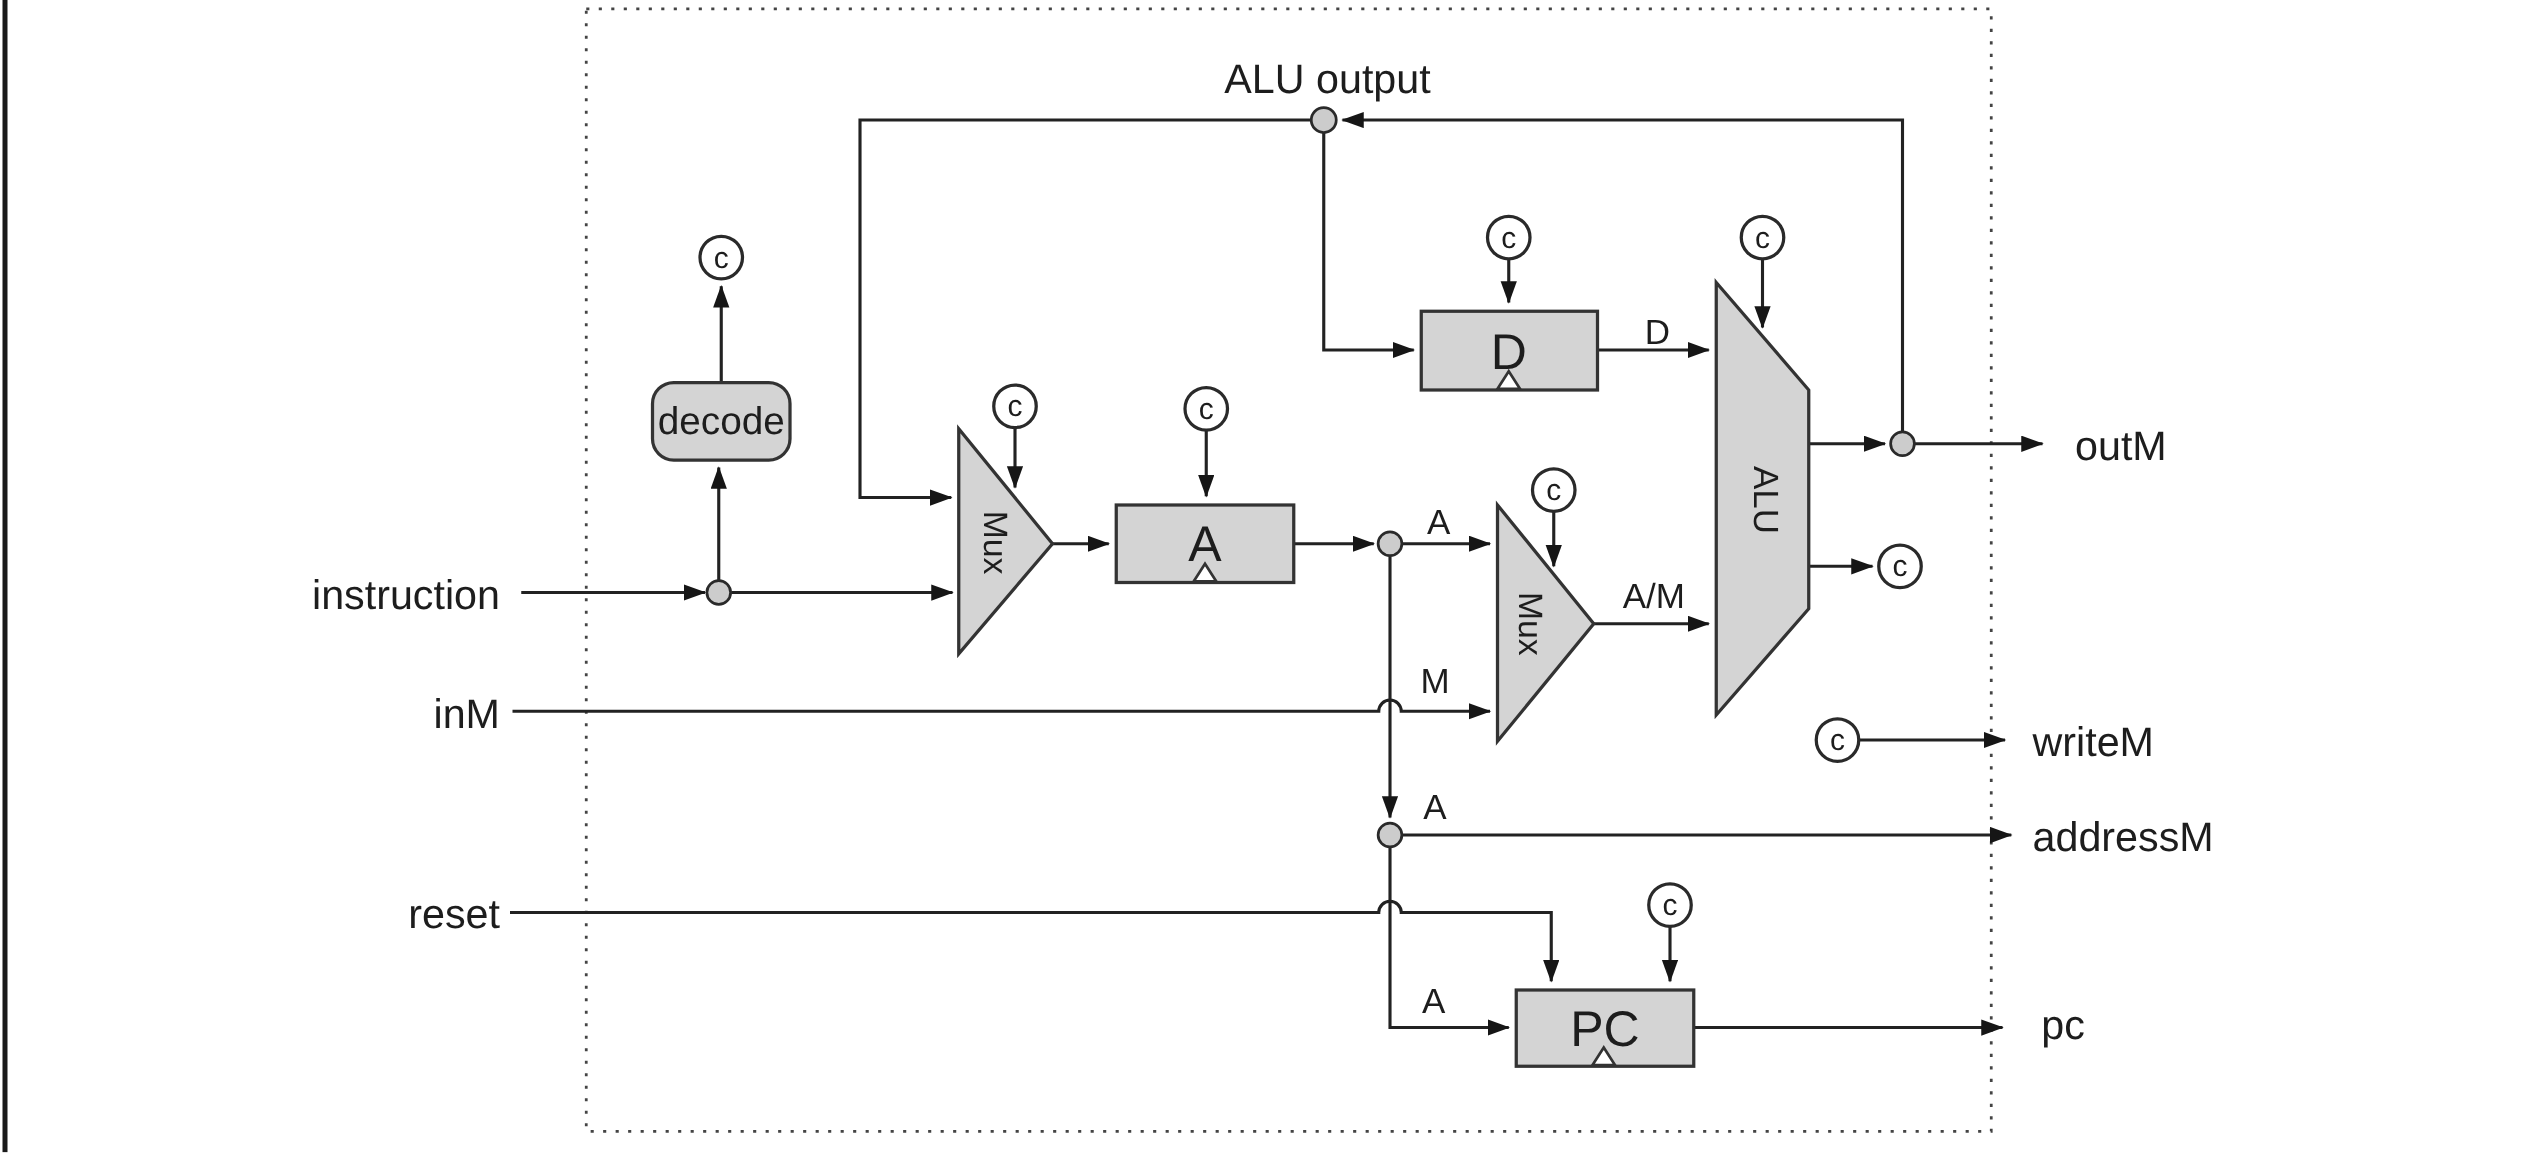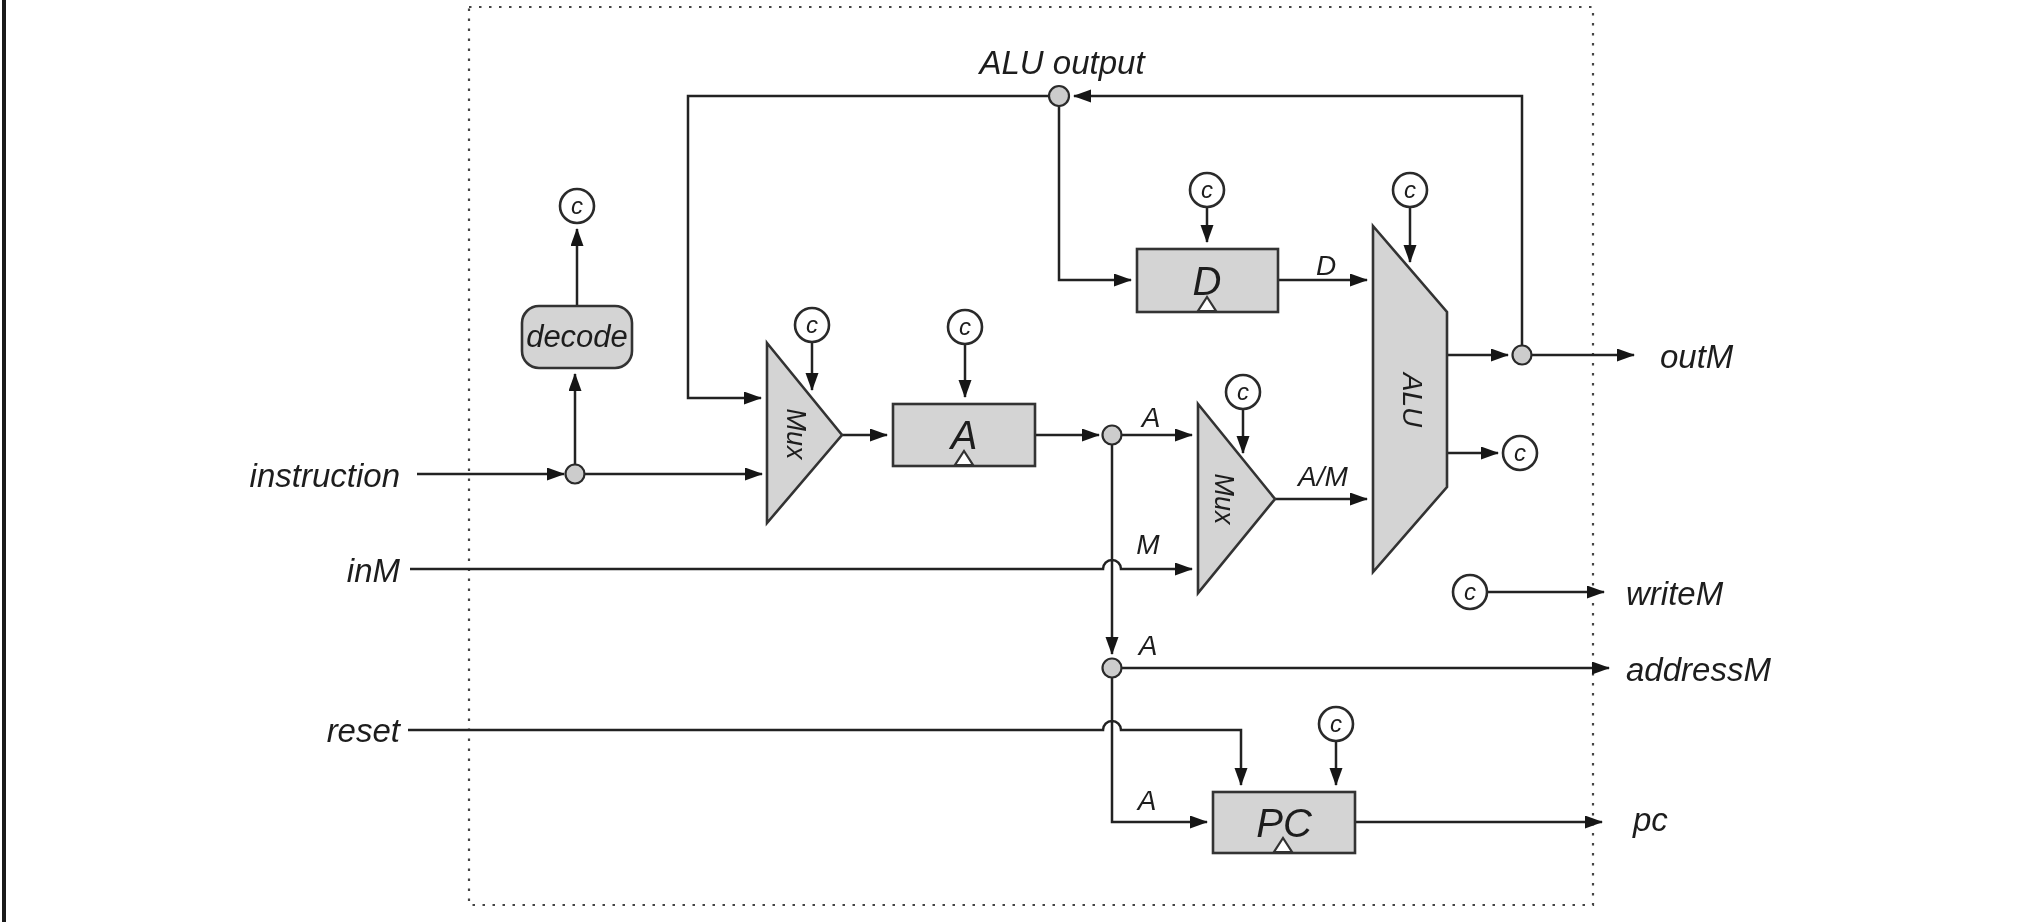--- a/index.html
+++ b/index.html
@@ -7,21 +7,20 @@
     padding: 0;
     background: #ffffff;
   }
   .stage {
     position: relative;
     width: 2034px;
     height: 922px;
     background: #ffffff;
     font-family: "Liberation Sans", sans-serif;
     overflow: hidden;
-    font-style: italic;
   }
   svg { display: block; }
   .wire {
     fill: none;
     stroke: #222222;
     stroke-width: 2.5;
   }
   .block {
     fill: #d4d4d4;
     stroke: #333333;

